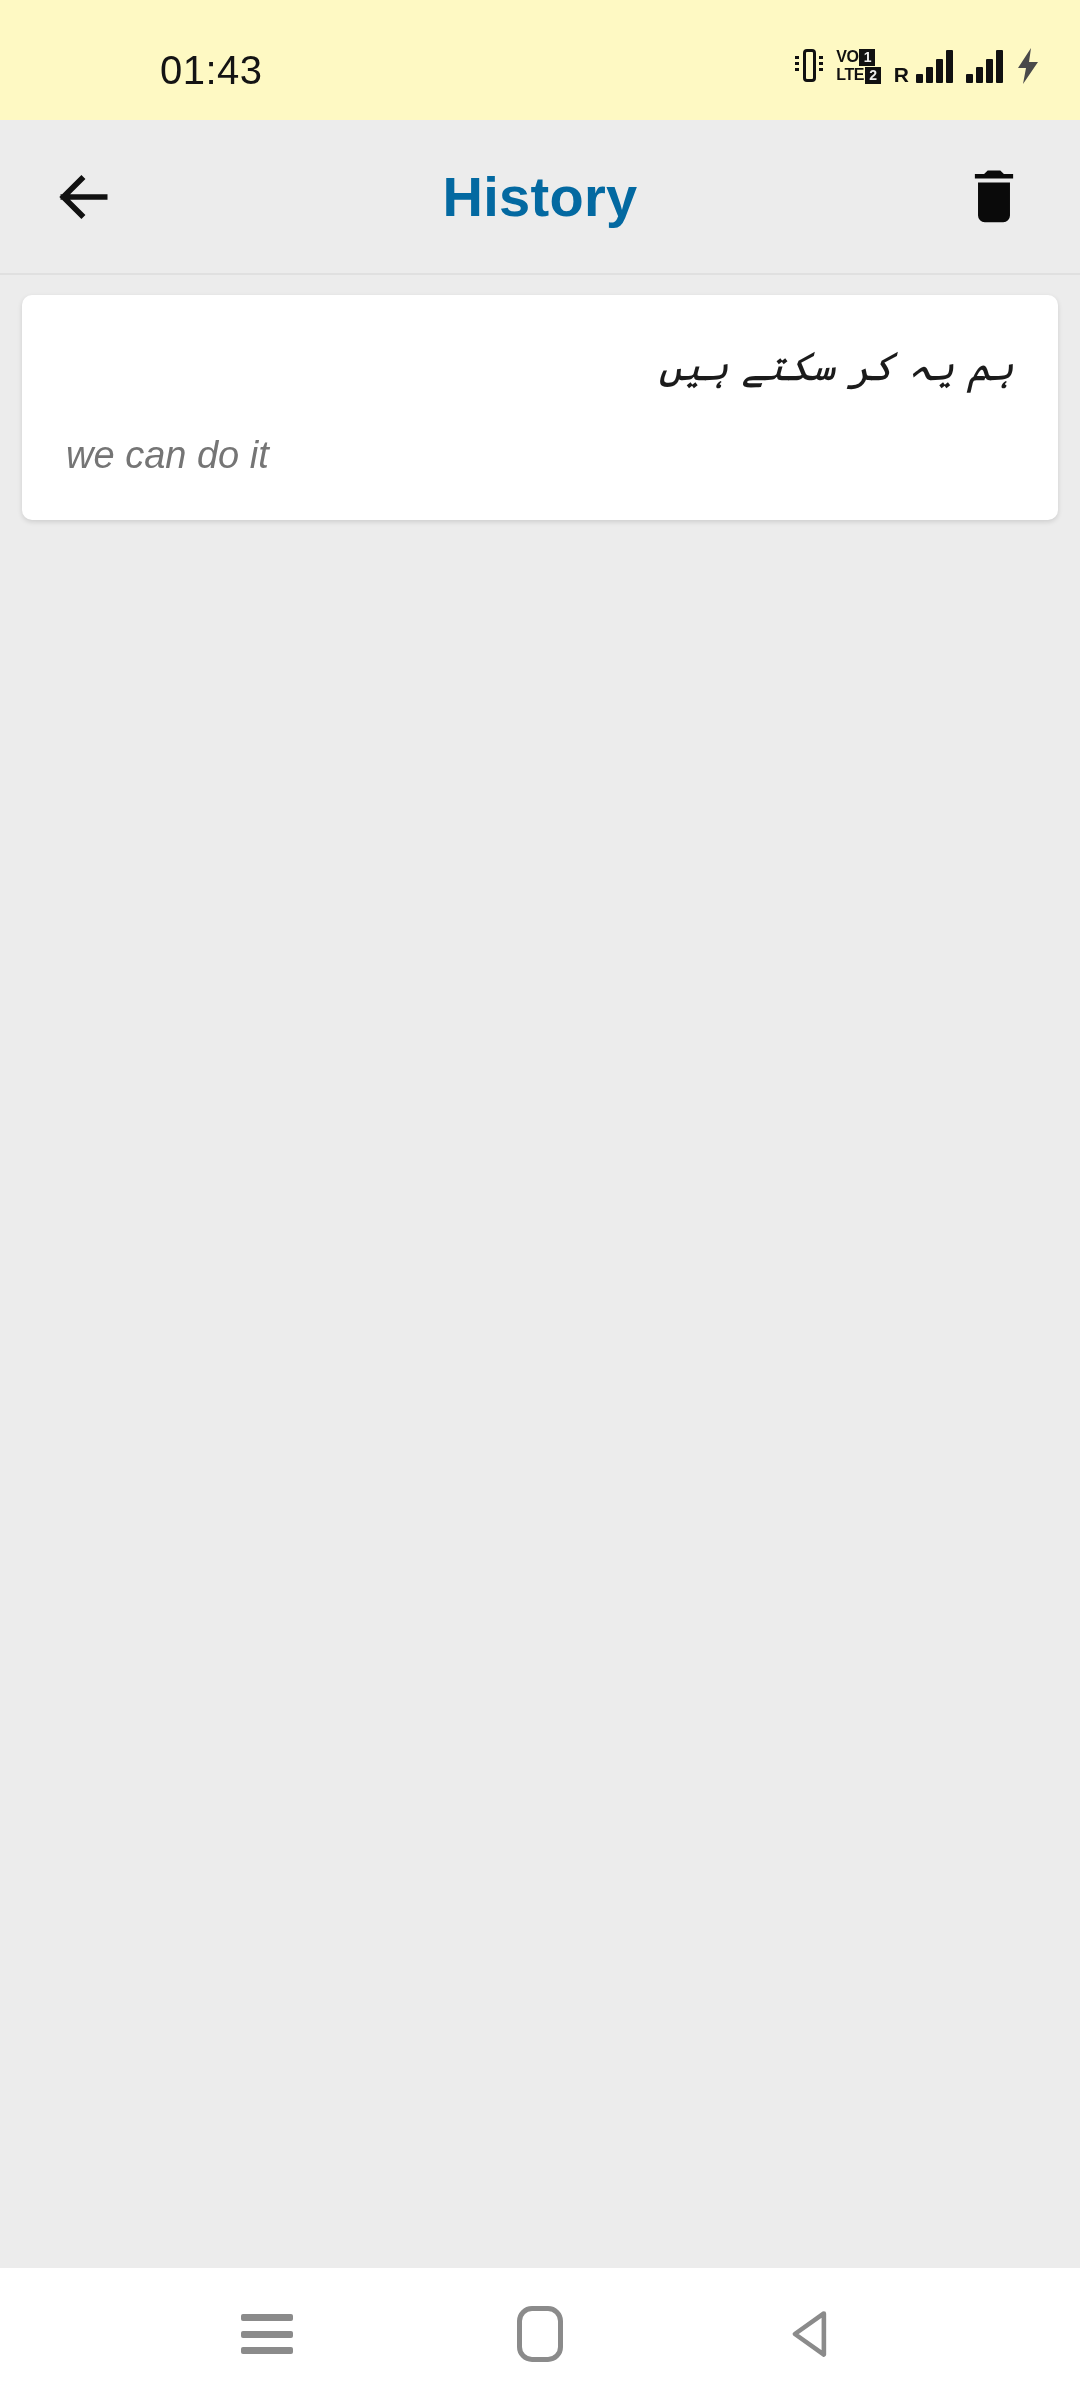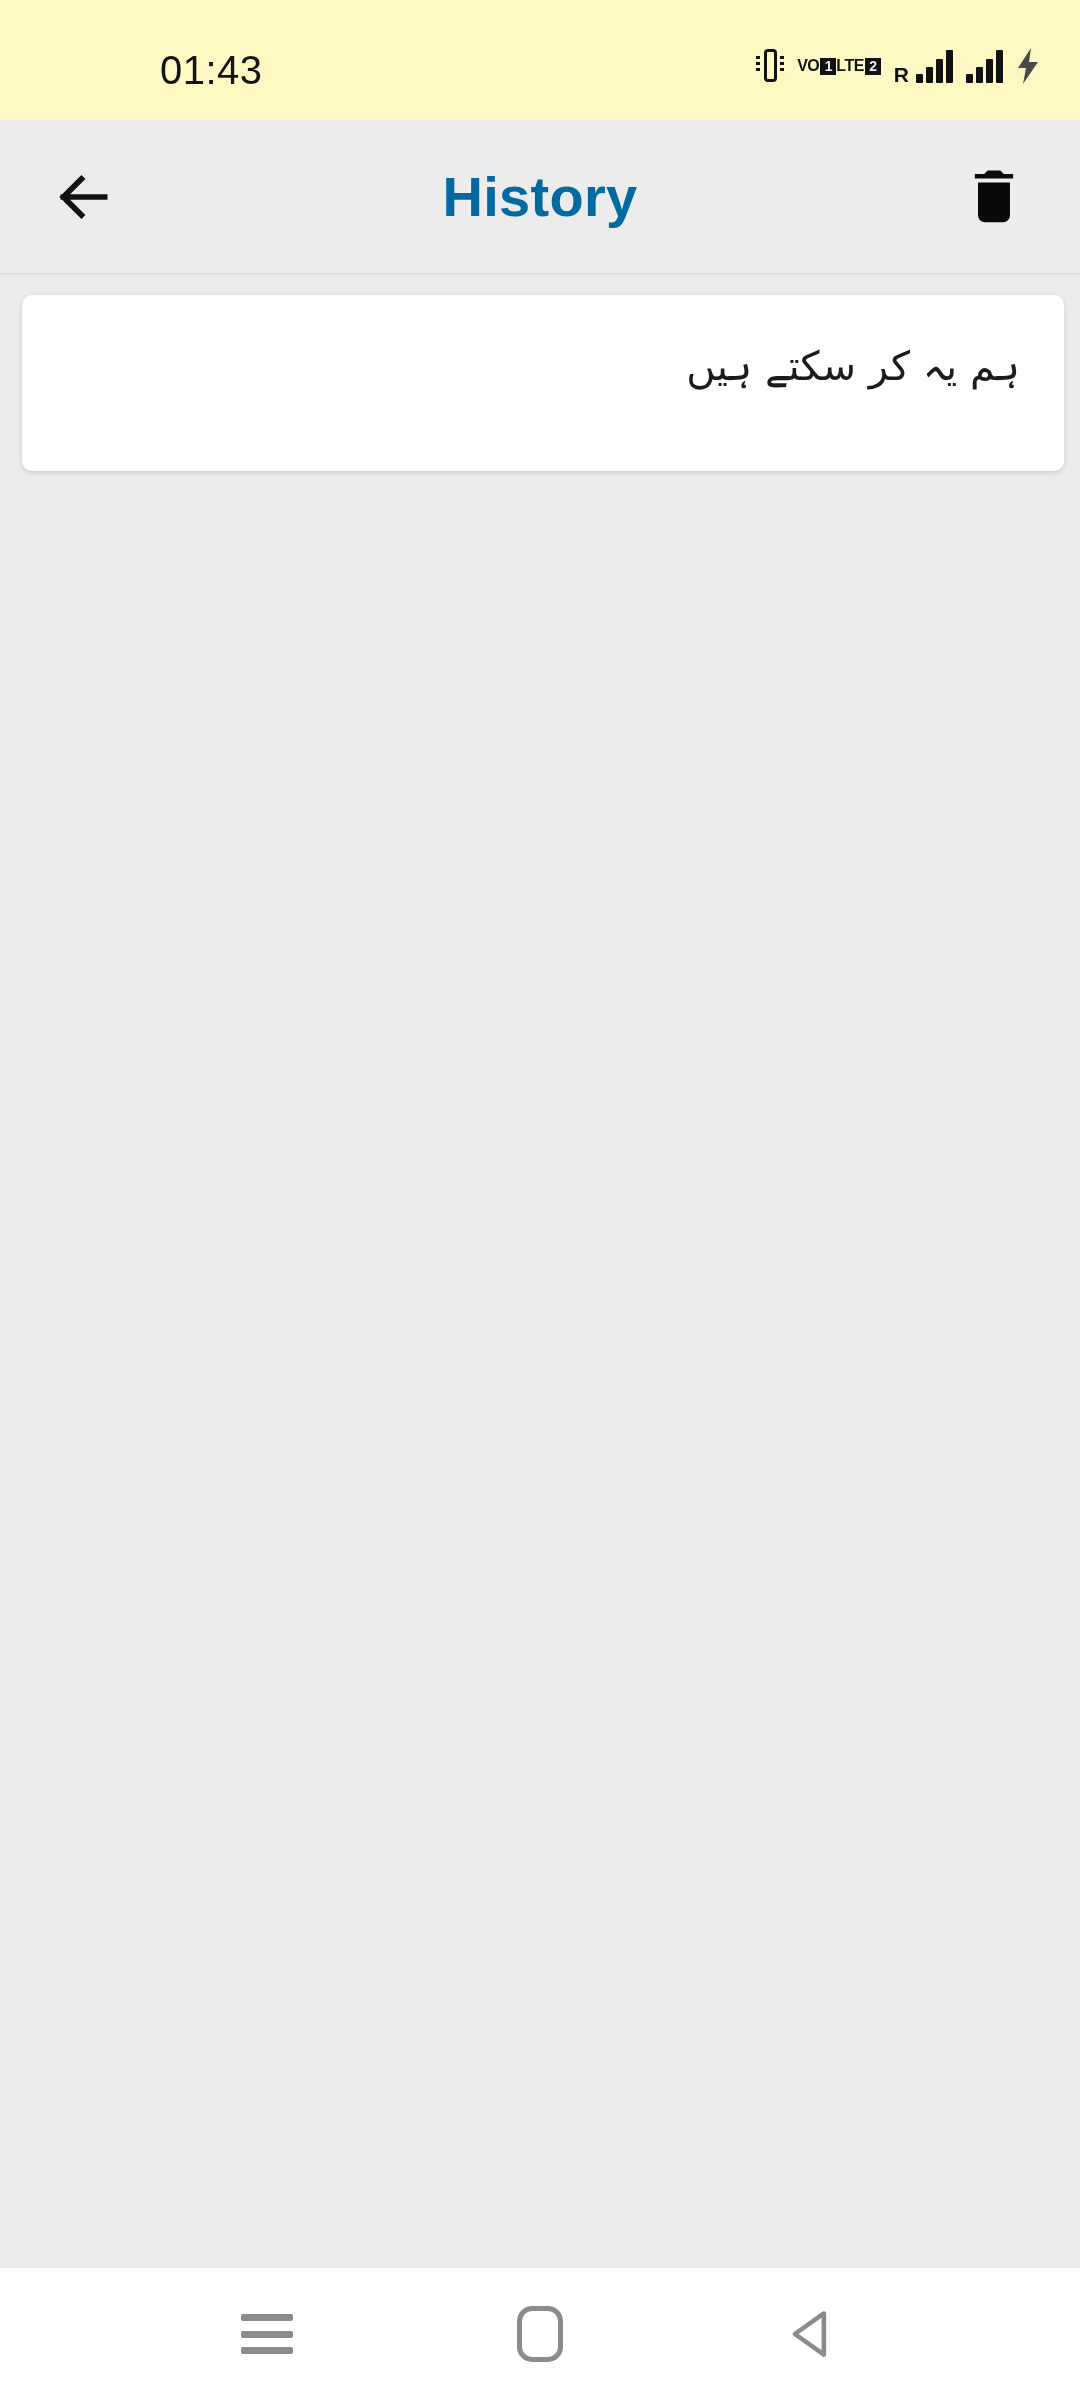--- a/index.html
+++ b/index.html
@@ -53,21 +53,21 @@
     background:
       linear-gradient(to bottom,#111 0 3px,transparent 3px 6px,
         #111 6px 9px,transparent 9px 12px,
         #111 12px 15px,transparent 15px 19px);
   }
   .icon-vibrate .wv.l { left:0; }
   .icon-vibrate .wv.r { right:0; }
 
   
   .icon-volte {
-    display:flex; flex-direction:row;
+    display:flex; flex-direction:column;
     justify-content:center;
     font-size:16px; font-weight:bold;
     line-height:18px; color:#111;
     letter-spacing:-0.5px;
   }
   .icon-volte .row { display:flex; align-items:center; gap:1px; }
   .icon-volte .num {
     display:inline-block;
     background:#111; color:#ececec;
     width:16px; height:17px;
@@ -123,22 +123,23 @@
     display:flex; align-items:center; justify-content:center;
     cursor:pointer; flex:0 0 96px;
     margin-left:auto; margin-right:-10px;
     z-index:2;
   }
 
   
   .content {
     flex:1 1 auto;
     background:#ececec;
-    padding:20px 16px 0 22px;
+    padding:20px 22px 0 22px;
     overflow:hidden;
+    font-style:italic;
   }
   .card {
     background:#ffffff;
     border-radius:10px;
     box-shadow:0 2px 5px rgba(0,0,0,0.13);
     padding:42px 44px 40px 44px;
     margin-bottom:42px;
   }
   .card-source {
     font-size:40px;
@@ -242,20 +243,21 @@
         <path d="M9.2 1.2 h5.6 l1.6 1.6 h4.1 v2.0 H3.5 v-2.0 h4.1 z" fill="#0a0a0a"></path>
         <path d="M4.9 6.6 h14.2 v14.6 a3 3 0 0 1 -3 3 h-8.2 a3 3 0 0 1 -3 -3 z" fill="#0a0a0a"></path>
       </svg>
     </div>
   </div>
 
   <div class="content">
 
     <div class="card">
       <div class="card-source">ہم یہ کر سکتے ہیں</div>
+      <div class="card-target">we can do it</div>
     </div>
 
 
   </div>
 
   <div class="nav-bar">
 
     <div class="nav-btn">
       <div class="nav-recents">
         <span></span>

